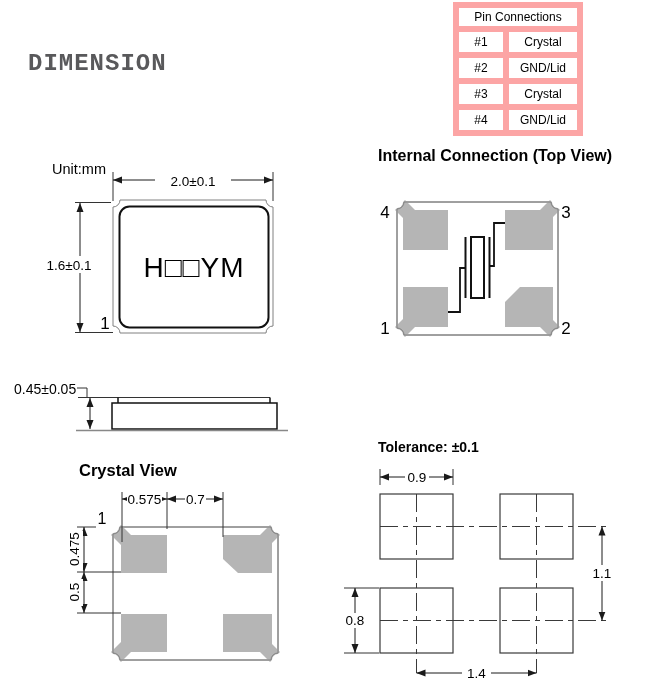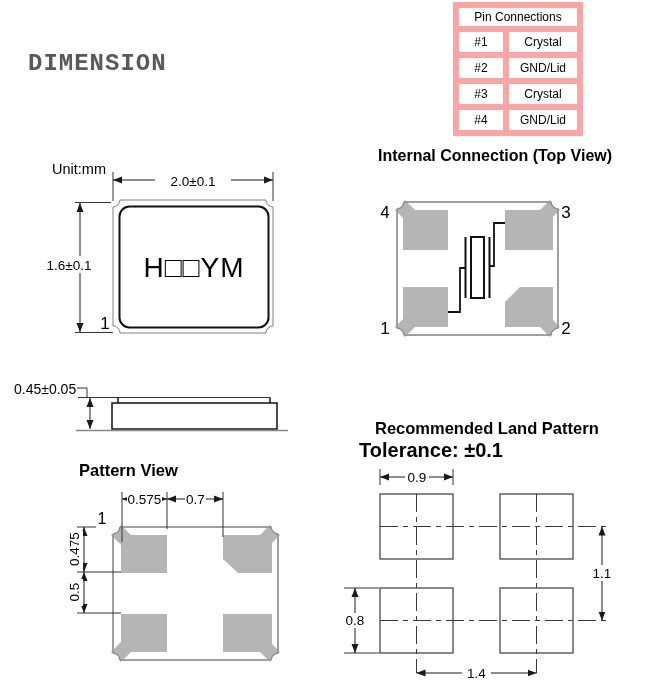--- a/index.html
+++ b/index.html
@@ -5,21 +5,21 @@
   html,body{margin:0;padding:0;background:#fff;}
   body{font-family:"Liberation Sans", sans-serif; color:#111;}
   #canvas{position:relative;width:672px;height:689px;background:#fff;overflow:hidden;}
   .abs{position:absolute;}
   #heading{left:28px;top:50px;font-size:24px;font-weight:bold;color:#59595b;letter-spacing:1px;font-family:Liberation Mono, monospace;}
   #unit{left:52px;top:121px;font-size:14.5px;color:#000;margin-top:40px;}
   .drawing-title{font-weight:bold;font-size:16px;color:#000;}
   #ic-title{left:354px;top:147px;margin-left:24px;}
   #bv-title{left:79px;top:461px;font-size:16.5px;}
   #lp-title{left:375px;top:419px;font-size:16.5px;}
-  #lp-tol{left:359px;top:439px;font-size:20px;text-align:right;}
+  #lp-tol{left:378px;top:439px;font-size:14px;text-align:right;}
   table.pin{position:absolute;left:453px;top:2px;border-collapse:collapse;font-size:12px;color:#000;}
   table.pin td,table.pin th{border:6px solid #fca5a5;text-align:center;padding:0 4px;font-weight:normal;}
   table.pin th{height:18px;}
   table.pin td{height:20px;}
   td.pin-num{width:36px;}
   td.pin-conn{width:60px;margin-left:8px;}
   svg text{font-family:"Liberation Sans","DejaVu Sans",sans-serif;fill:#000;}
   svg .dim{stroke:#1a1a1a;stroke-width:1;}
   svg .ext{stroke:#333;stroke-width:1;}
   svg .outline{fill:#fff;stroke:#808080;stroke-width:1;}
@@ -127,21 +127,21 @@
     <text x="14" y="394" font-size="14">0.45±0.05</text>
     <polyline points="77,388 87,388 87,397" fill="none" class="ext"></polyline>
     <line class="ext" x1="78" y1="397.5" x2="270" y2="397.5"></line>
     <line x1="118" y1="397.5" x2="118" y2="403" stroke="#111" stroke-width="1.5"></line>
     <line x1="270" y1="397.5" x2="270" y2="403" stroke="#111" stroke-width="1.5"></line>
     <rect x="112" y="403" width="165" height="26" fill="#fff" stroke="#111" stroke-width="1.5"></rect>
     <line x1="76" y1="430.5" x2="288" y2="430.5" stroke="#888" stroke-width="1.5"></line>
     <line class="dim" x1="90" y1="398" x2="90" y2="429" marker-start="url(#arr)" marker-end="url(#arr)"></line>
   </svg>
 
-  <div id="bv-title" class="abs drawing-title">Pattern View</div>
+  <div id="bv-title" class="abs drawing-title">Crystal View</div>
 
   <svg class="abs" style="left:58px;top:486px;" width="237" height="190" viewBox="58 486 237 190">
 
     <path class="outline" d="M 120,527 H 271 A 7 7 0 0 0 278,534 V 653 A 7 7 0 0 0 271,660 H 120 A 7 7 0 0 0 113,653 V 534 A 7 7 0 0 0 120,527 Z"></path>
     <g class="pad">
       <polygon points="111,535 121,525 131,535 121,545"></polygon>
       <polygon points="260,535 270,525 280,535 270,545"></polygon>
       <polygon points="111,652 121,642 131,652 121,662"></polygon>
       <polygon points="260,652 270,642 280,652 270,662"></polygon>
       <rect x="121" y="535" width="46" height="38"></rect>
@@ -172,21 +172,20 @@
     <line class="ext" x1="77" y1="572" x2="121" y2="572"></line>
     <line class="ext" x1="77" y1="613" x2="121" y2="613"></line>
     <line class="dim" x1="84" y1="527" x2="84" y2="572" marker-start="url(#arr)" marker-end="url(#arr)"></line>
     <line class="dim" x1="84" y1="572" x2="84" y2="613" marker-start="url(#arr)" marker-end="url(#arr)"></line>
     <rect class="lblbg" x="67" y="531" width="16" height="38"></rect>
     <text class="lbl" x="75" y="549" text-anchor="middle" transform="rotate(-90 75 549)" dy="4">0.475</text>
     <rect class="lblbg" x="67" y="579" width="16" height="27"></rect>
     <text class="lbl" x="75" y="592" text-anchor="middle" transform="rotate(-90 75 592)" dy="4">0.5</text>
   </svg>
 
-  <div id="lp-title" class="abs drawing-title">Recommended Land Pattern</div>
   <div id="lp-tol" class="abs drawing-title">Tolerance: ±0.1</div>
 
   <svg class="abs" style="left:333px;top:458px;" width="292" height="231" viewBox="333 458 292 231">
 
     <g stroke="#3a3a3a" stroke-width="1" stroke-dasharray="18 5 5 5">
       <line x1="416.5" y1="494" x2="416.5" y2="673"></line>
       <line x1="536.5" y1="494" x2="536.5" y2="673"></line>
       <line x1="380" y1="526.5" x2="610" y2="526.5"></line>
       <line x1="380" y1="620.5" x2="610" y2="620.5"></line>
     </g>

